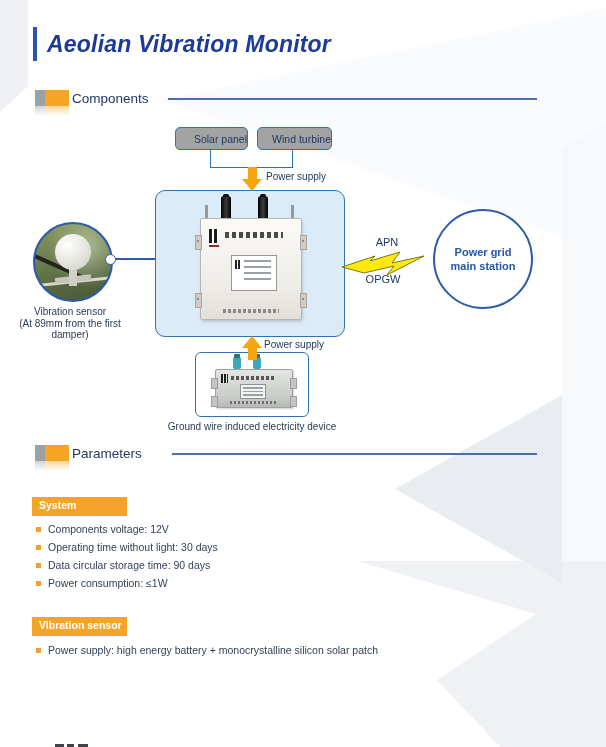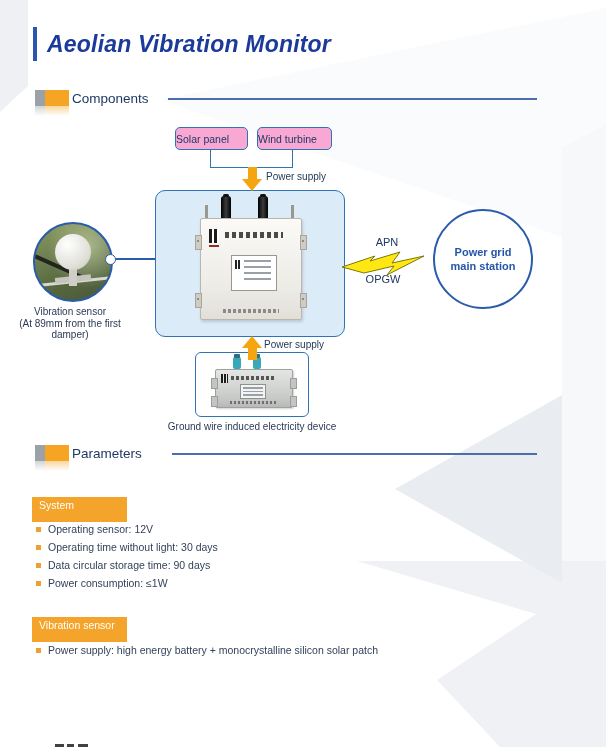--- a/index.html
+++ b/index.html
@@ -26,22 +26,22 @@
   .sec-head{z-index:2;left:35px;height:30px;}
   .sec-squares{position:absolute;left:0;top:0;width:34px;height:26px;}
   .sq-gray{position:absolute;left:0;top:0;width:10px;height:16px;background:#9aa1a9;}
   .sq-orange{position:absolute;left:10px;top:0;width:24px;height:16px;background:#f5a424;}
   .sq-gray-r{position:absolute;left:0;top:16px;width:10px;height:10px;background:linear-gradient(#b9bec4aa,transparent);}
   .sq-orange-r{position:absolute;left:10px;top:16px;width:24px;height:10px;background:linear-gradient(#f8c want,transparent);}
   .sq-orange-r{background:linear-gradient(rgba(245,164,36,.45),transparent);}
   .sec-label{position:absolute;left:37px;top:1px;font-size:13.5px;color:#1f3864;}
   .sec-line{position:absolute;top:8px;height:2px;background:#4b6fae;}
   
-  .src-box{z-index:2;height:21px;border:1.4px solid #2e74b5;border-radius:5px;background:#f9a8d4;
-    display:flex;align-items:center;justify-content:flex-start;font-size:10.5px;color:#1f3864;}
+  .src-box{z-index:2;height:21px;border:1.4px solid #2e74b5;border-radius:5px;background:#a3a3a3;
+    display:flex;align-items:center;justify-content:flex-end;font-size:10.5px;color:#1f3864;}
   .cline{z-index:1;background:#2e74b5;}
   .arrow{z-index:3;width:20px;}
   .arrow .shaft{width:9px;height:12px;background:#f5a50f;margin:0 auto;}
   .arrow .head{width:0;height:0;border-left:10px solid transparent;border-right:10px solid transparent;}
   .arrow.down .head{border-top:12px solid #f5a50f;}
   .arrow.up .head{border-bottom:12px solid #f5a50f;}
   .flow-label{z-index:3;font-size:10px;color:#233а55;color:#233a55;white-space:nowrap;}
   .main-box{z-index:1;left:155px;top:190px;width:188px;height:145px;background:#dcebf8;
     border:1.6px solid #2e74b5;border-radius:10px;}
   
@@ -108,22 +108,22 @@
   .gd-plate{position:absolute;left:24px;top:14px;width:24px;height:13px;background:#f4f4f2;border:1px solid #8f918f;}
   .gd-plate i{display:block;height:1.5px;background:#98a0a8;margin:2px 2px 0 2px;}
   .gd-foot{position:absolute;left:14px;bottom:3px;width:46px;height:3px;
     background:repeating-linear-gradient(90deg,#6f6f6f 0 2px,transparent 2px 4px);}
   .gd-tabL{position:absolute;left:-5px;top:8px;width:5px;height:9px;background:#c3c5c3;border:1px solid #9c9e9c;}
   .gd-tabL2{position:absolute;left:-5px;top:26px;width:5px;height:9px;background:#c3c5c3;border:1px solid #9c9e9c;}
   .gd-tabR{position:absolute;right:-5px;top:8px;width:5px;height:9px;background:#c3c5c3;border:1px solid #9c9e9c;}
   .gd-tabR2{position:absolute;right:-5px;top:26px;width:5px;height:9px;background:#c3c5c3;border:1px solid #9c9e9c;}
   .ground-caption{z-index:2;left:161px;top:421px;width:182px;text-align:center;font-size:10px;color:#2b3a55;}
   
-  .param-label{z-index:2;left:32px;width:95px;height:25px;background:#f5a42b;color:#fff;
-    font-size:10.5px;line-height:17px;padding-left:7px;box-sizing:border-box;}
+  .param-label{z-index:2;left:32px;width:95px;height:19px;background:#f5a42b;color:#fff;
+    font-size:10.5px;line-height:17px;padding-left:7px;box-sizing:border-box;font-weight:bold;}
   .plist{z-index:2;left:36px;margin:0;padding:0;list-style:none;}
   .plist li{display:flex;align-items:center;height:18px;}
   .plist .bsq{width:5px;height:5px;background:#f0a030;margin-right:7px;flex:none;}
   .plist .btxt{font-size:10.5px;color:#33425a;white-space:nowrap;}
   
   .clip-frag{z-index:2;left:55px;top:744px;width:60px;height:3px;}
   .clip-frag i{position:absolute;top:0;height:3px;background:#3f4248;}
   .cf1{left:0;width:9px;} .cf2{left:12px;width:7px;} .cf3{left:23px;width:10px;}
 </style>
 </head>
@@ -254,21 +254,21 @@
     <div class="sq-orange-r"></div>
   </div>
   <div class="sec-label">Parameters</div>
   <div class="sec-line" style="left:137px;width:365px;"></div>
 </div>
 
 <div class="abs param-label" style="top:497px;">System</div>
 <ul class="abs plist" style="top:520px;">
   <li>
     <span class="bsq"></span>
-    <span class="btxt">Operating sensor: 12V</span>
+    <span class="btxt">Components voltage: 12V</span>
   </li>
   <li>
     <span class="bsq"></span>
     <span class="btxt">Operating time without light: 30 days</span>
   </li>
   <li>
     <span class="bsq"></span>
     <span class="btxt">Data circular storage time: 90 days</span>
   </li>
   <li>

